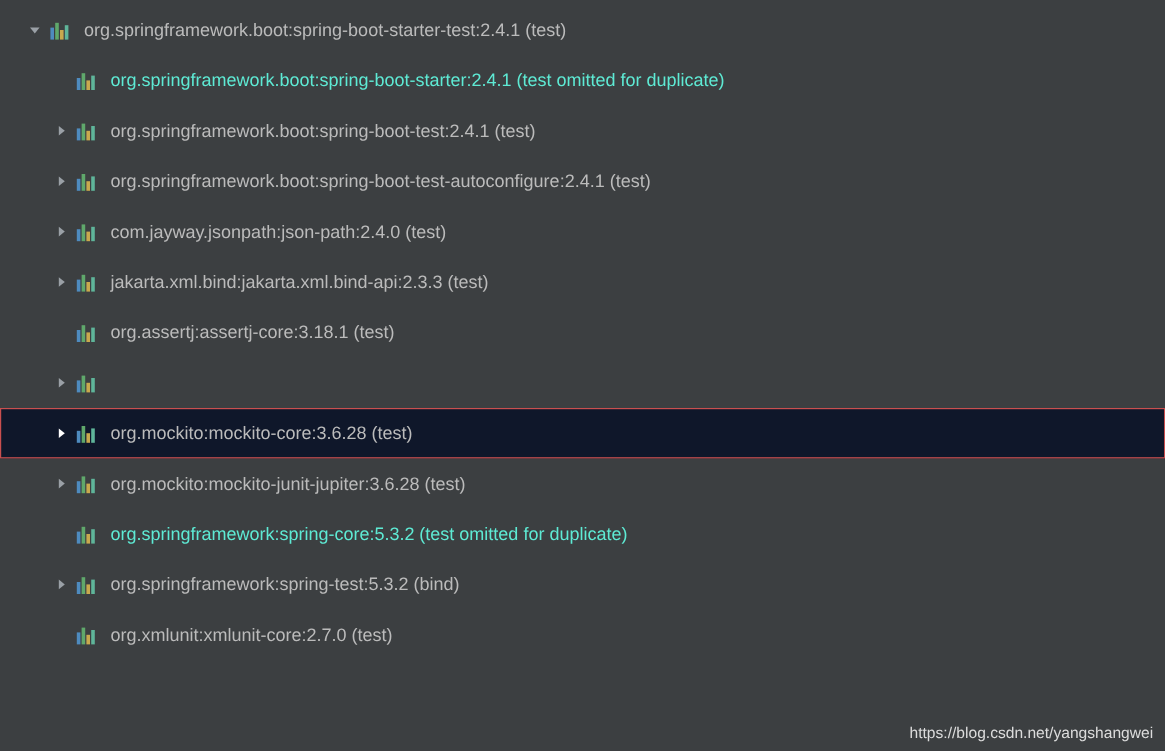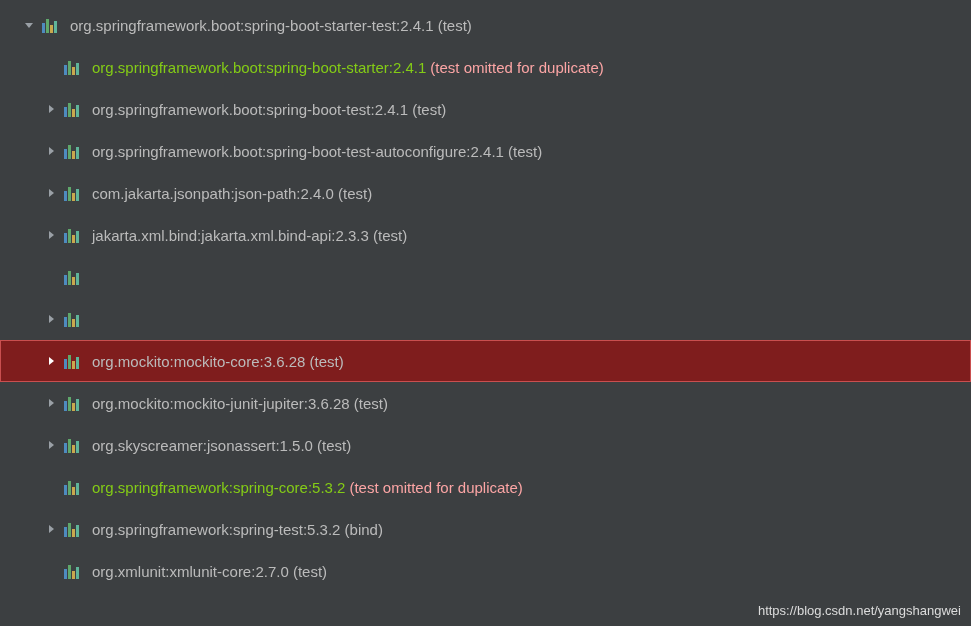--- a/index.html
+++ b/index.html
@@ -14,21 +14,21 @@
     position: relative;
   }
   .tree { padding-top: 4px; }
   .row {
     display: flex;
     align-items: center;
     height: 42px;
     white-space: nowrap;
   }
   .row.selected {
-    background: #7f1d1d;
+    background: #0f172a;
   }
   .row.boxed {
     outline: 1px solid #c94f4f;
     outline-offset: -1px;
   }
   .indent-0 { padding-left: 22px; }
   .indent-1 { padding-left: 44px; }
   .arrow {
     width: 14px;
     height: 14px;
@@ -51,22 +51,22 @@
   }
   .lib-icon span {
     width: 3px;
     display: block;
   }
   .lib-icon .b1 { height: 10px; background: #4e8bbf; }
   .lib-icon .b2 { height: 14px; background: #5fa86b; }
   .lib-icon .b3 { height: 8px;  background: #c9a94e; }
   .lib-icon .b4 { height: 12px; background: #5fb59a; }
   .label { color: #bbbbbb; }
-  .label.dim { color: #84cc16; }
-  .suffix { color: #fca5a5; margin-left: 4px; }
+  .label.dim { color: #5eead4; }
+  .suffix { color: #5eead4; margin-left: 4px; }
   .watermark {
     position: absolute;
     right: 10px;
     bottom: 8px;
     color: #dcdcdc;
     font-size: 13px;
     font-family: Arial, sans-serif;
     text-align: center;
   }
 </style>
@@ -132,21 +132,21 @@
         <svg viewBox="0 0 10 10">
           <path d="M3 1 L8 5 L3 9 Z" fill="#9aa0a6"></path>
         </svg>
       </span>
       <span class="lib-icon">
         <span class="b1"></span>
         <span class="b2"></span>
         <span class="b3"></span>
         <span class="b4"></span>
       </span>
-      <span class="label">com.jakarta.jsonpath:json-path:2.4.0 (test)</span>
+      <span class="label">com.jayway.jsonpath:json-path:2.4.0 (test)</span>
     </div>
     <div class="row indent-1">
       <span class="arrow">
         <svg viewBox="0 0 10 10">
           <path d="M3 1 L8 5 L3 9 Z" fill="#9aa0a6"></path>
         </svg>
       </span>
       <span class="lib-icon">
         <span class="b1"></span>
         <span class="b2"></span>
@@ -156,20 +156,21 @@
       <span class="label">jakarta.xml.bind:jakarta.xml.bind-api:2.3.3 (test)</span>
     </div>
     <div class="row indent-1">
       <span class="arrow hidden"></span>
       <span class="lib-icon">
         <span class="b1"></span>
         <span class="b2"></span>
         <span class="b3"></span>
         <span class="b4"></span>
       </span>
+      <span class="label">org.assertj:assertj-core:3.18.1 (test)</span>
     </div>
     <div class="row indent-1">
       <span class="arrow">
         <svg viewBox="0 0 10 10">
           <path d="M3 1 L8 5 L3 9 Z" fill="#9aa0a6"></path>
         </svg>
       </span>
       <span class="lib-icon">
         <span class="b1"></span>
         <span class="b2"></span>
@@ -197,34 +198,20 @@
           <path d="M3 1 L8 5 L3 9 Z" fill="#9aa0a6"></path>
         </svg>
       </span>
       <span class="lib-icon">
         <span class="b1"></span>
         <span class="b2"></span>
         <span class="b3"></span>
         <span class="b4"></span>
       </span>
       <span class="label">org.mockito:mockito-junit-jupiter:3.6.28 (test)</span>
-    </div>
-    <div class="row indent-1">
-      <span class="arrow">
-        <svg viewBox="0 0 10 10">
-          <path d="M3 1 L8 5 L3 9 Z" fill="#9aa0a6"></path>
-        </svg>
-      </span>
-      <span class="lib-icon">
-        <span class="b1"></span>
-        <span class="b2"></span>
-        <span class="b3"></span>
-        <span class="b4"></span>
-      </span>
-      <span class="label">org.skyscreamer:jsonassert:1.5.0 (test)</span>
     </div>
     <div class="row indent-1">
       <span class="arrow hidden"></span>
       <span class="lib-icon">
         <span class="b1"></span>
         <span class="b2"></span>
         <span class="b3"></span>
         <span class="b4"></span>
       </span>
       <span class="label dim">org.springframework:spring-core:5.3.2</span>

